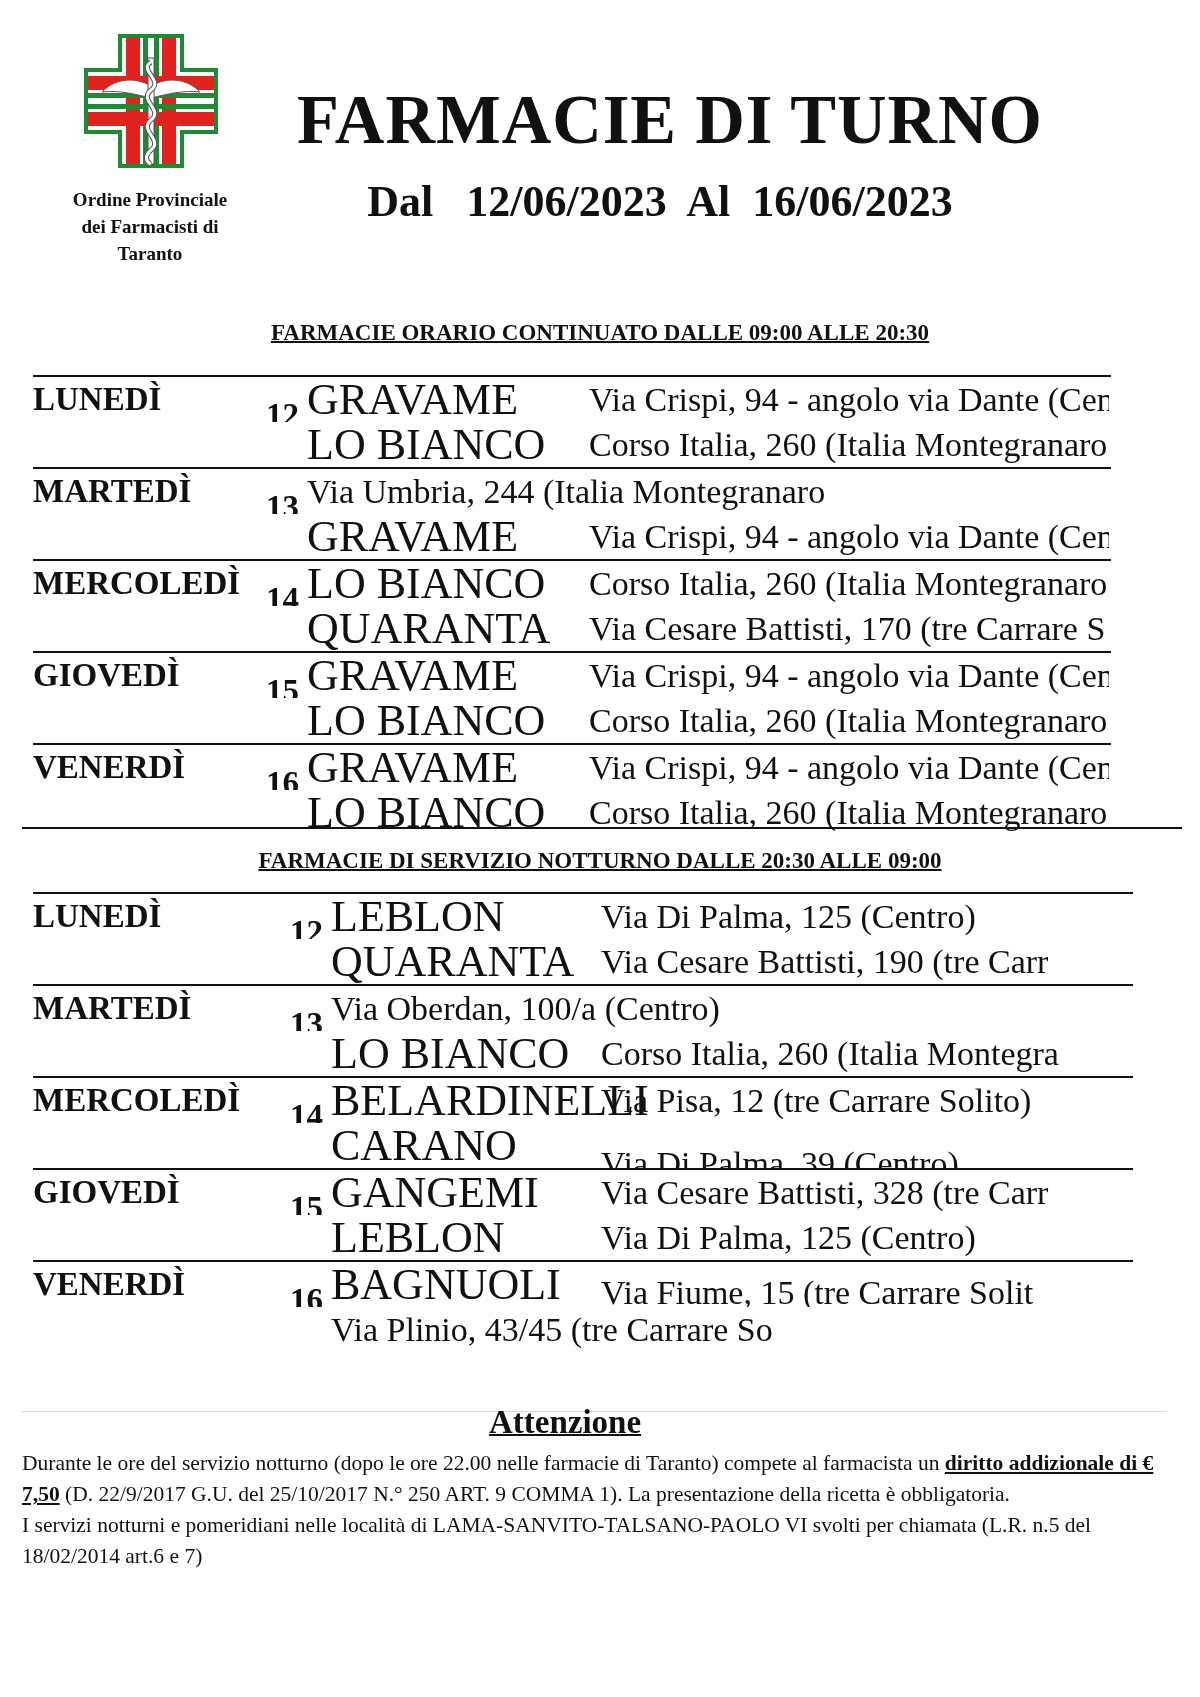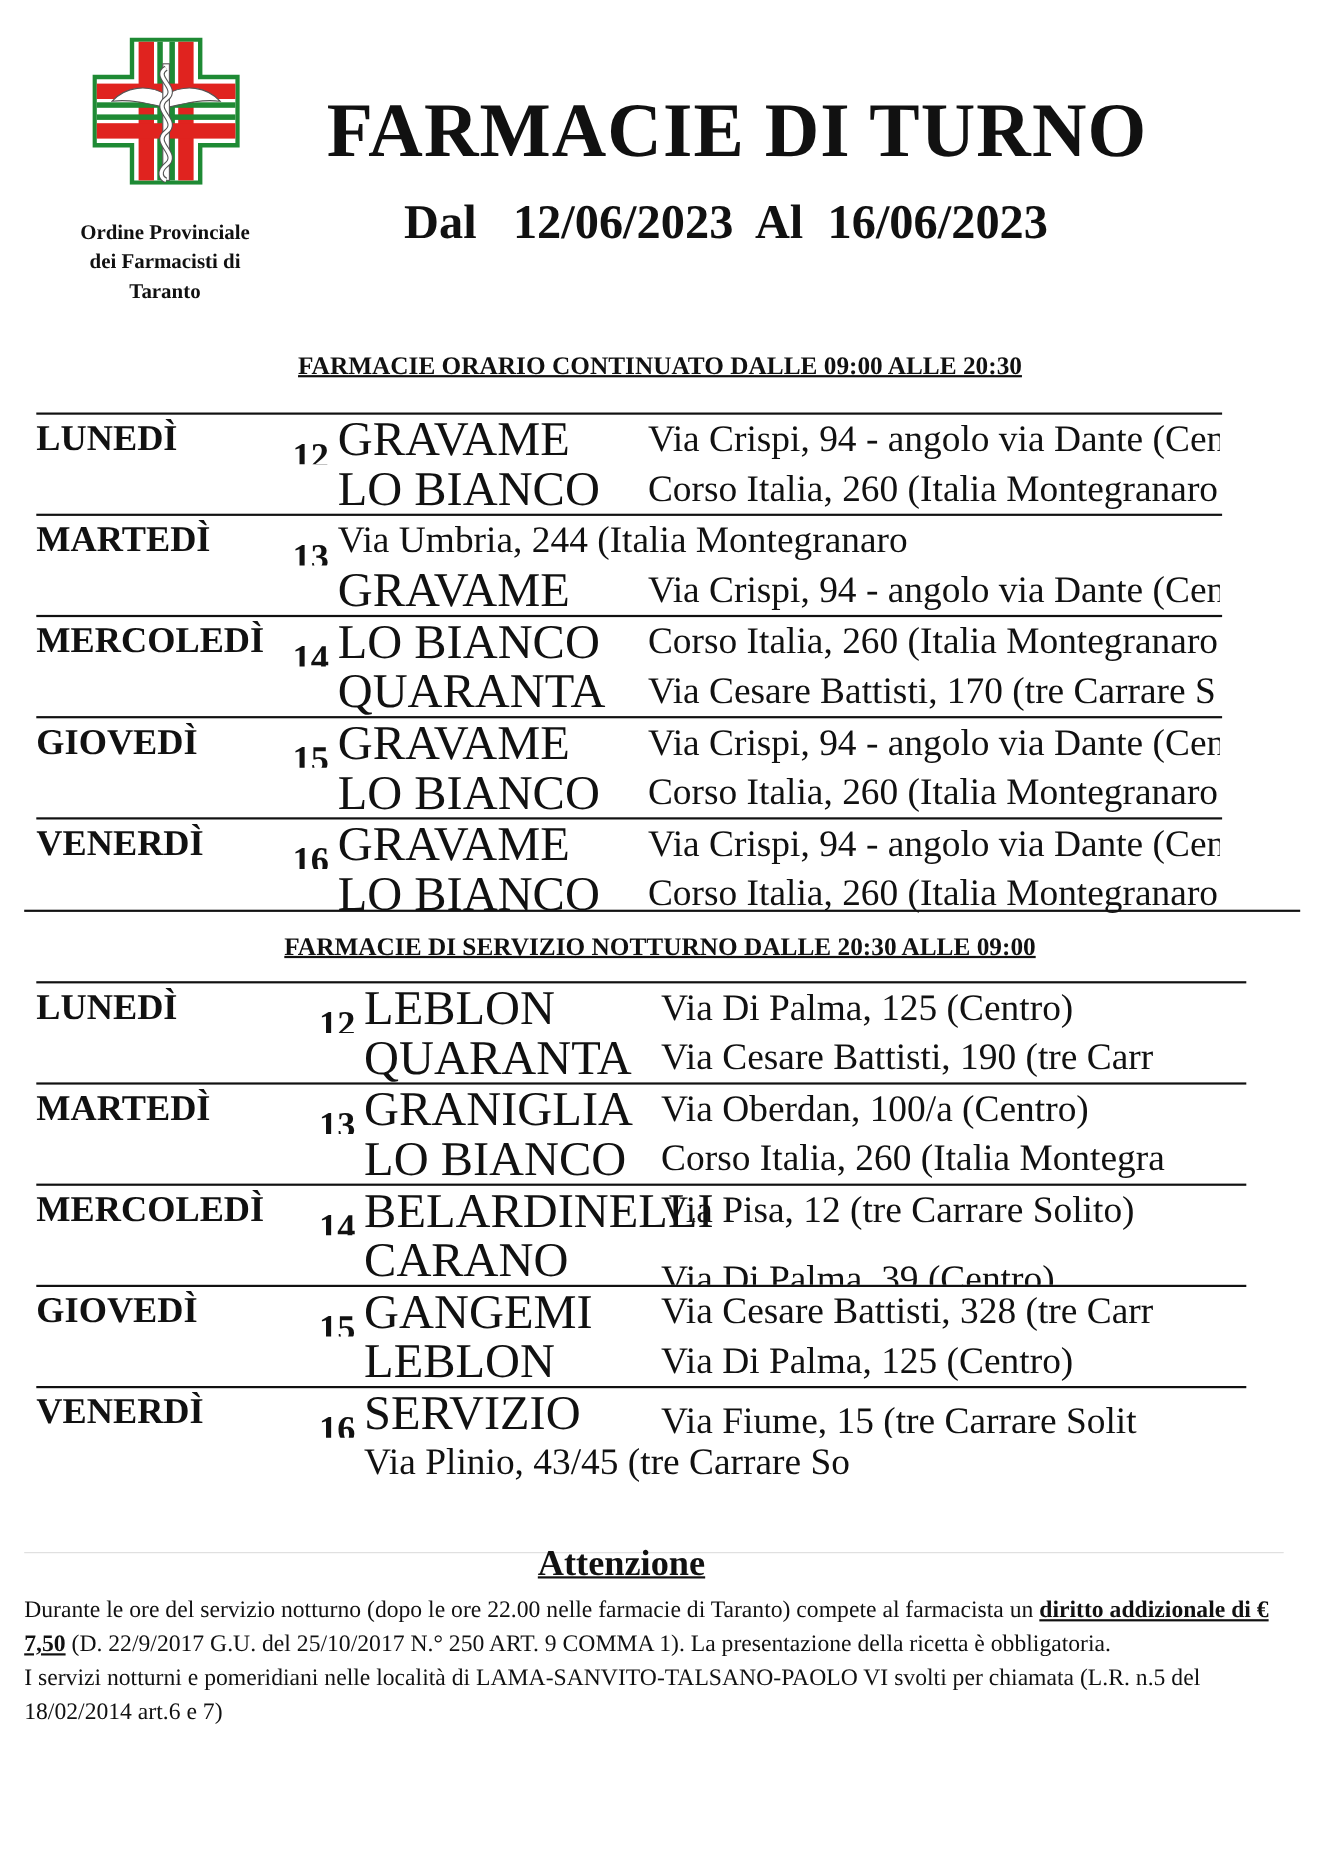--- a/index.html
+++ b/index.html
@@ -1,19 +1,19 @@
 <!DOCTYPE html>
 <html><head>
 <meta charset="utf-8">
 <style>
   html, body { margin:0; padding:0; background:#ffffff; }
   body { width:1200px; height:1697px; position:relative; overflow:hidden;
          font-family:"Liberation Serif", "DejaVu Serif", serif; color:#111; }
   .logo { position:absolute; left:84px; top:34px; width:134px; height:134px; }
-  .org { position:absolute; left:40px; top:198px; width:220px; text-align:center;
+  .org { position:absolute; left:40px; top:186px; width:220px; text-align:center;
          font-weight:bold; font-size:19px; line-height:27px; }
   .title { position:absolute; left:270px; top:80px; width:800px; text-align:center;
            font-weight:bold; font-size:70px; letter-spacing:1px; transform:scaleX(0.98); }
   .dates { position:absolute; left:300px; top:176px; width:720px; text-align:center;
            font-weight:bold; font-size:44px; white-space:pre; }
   .sec-head { position:absolute; left:0; width:1200px; text-align:center; font-weight:bold;
               font-size:23px; text-decoration:underline; text-decoration-thickness:2px; }
   .sched { position:absolute; left:33px; }
   .day-group { position:relative; border-top:2.5px solid #111; }
   .row { display:flex; height:45px; align-items:center; white-space:nowrap; overflow:hidden; }
@@ -166,21 +166,20 @@
         <span style="flex: 0 0 8px;"></span>
         <span class="name" style="width: 270px; flex: 0 0 270px;">QUARANTA</span>
         <span class="addr" style="width: 530px; flex: 0 0 530px;">Via Cesare Battisti, 190 (tre Carr</span>
       </div>
     </div>
     <div class="day-group">
       <div class="row">
         <span class="day" style="width: 210px; flex: 0 0 210px;">MARTEDÌ</span>
         <span class="num" style="width: 80px; flex: 0 0 80px;">13</span>
         <span style="flex: 0 0 8px;"></span>
-        <span class="name" style="width: 270px; flex: 0 0 270px;">GRANIGLIA</span>
         <span class="addr" style="width: 530px; flex: 0 0 530px;">Via Oberdan, 100/a (Centro)</span>
       </div>
       <div class="row">
         <span class="day" style="width: 210px; flex: 0 0 210px;"></span>
         <span class="num" style="width: 80px; flex: 0 0 80px;"></span>
         <span style="flex: 0 0 8px;"></span>
         <span class="name" style="width: 270px; flex: 0 0 270px;">LO BIANCO</span>
         <span class="addr" style="width: 530px; flex: 0 0 530px;">Corso Italia, 260 (Italia Montegra</span>
       </div>
     </div>
@@ -214,21 +213,21 @@
         <span style="flex: 0 0 8px;"></span>
         <span class="name" style="width: 270px; flex: 0 0 270px;">LEBLON</span>
         <span class="addr" style="width: 530px; flex: 0 0 530px;">Via Di Palma, 125 (Centro)</span>
       </div>
     </div>
     <div class="day-group">
       <div class="row">
         <span class="day" style="width: 210px; flex: 0 0 210px;">VENERDÌ</span>
         <span class="num" style="width: 80px; flex: 0 0 80px;">16</span>
         <span style="flex: 0 0 8px;"></span>
-        <span class="name" style="width: 270px; flex: 0 0 270px;">SERVIZIO</span>
+        <span class="name" style="width: 270px; flex: 0 0 270px;">BAGNUOLI</span>
         <span class="addr" style="width: 530px; flex: 0 0 530px; margin-top: 16px;">Via Fiume, 15 (tre Carrare Solit</span>
       </div>
       <div class="row">
         <span class="day" style="width: 210px; flex: 0 0 210px;"></span>
         <span class="num" style="width: 80px; flex: 0 0 80px;"></span>
         <span style="flex: 0 0 8px;"></span>
         <span class="addr" style="width: 530px; flex: 0 0 530px;">Via Plinio, 43/45 (tre Carrare So</span>
       </div>
     </div>
   </div>

